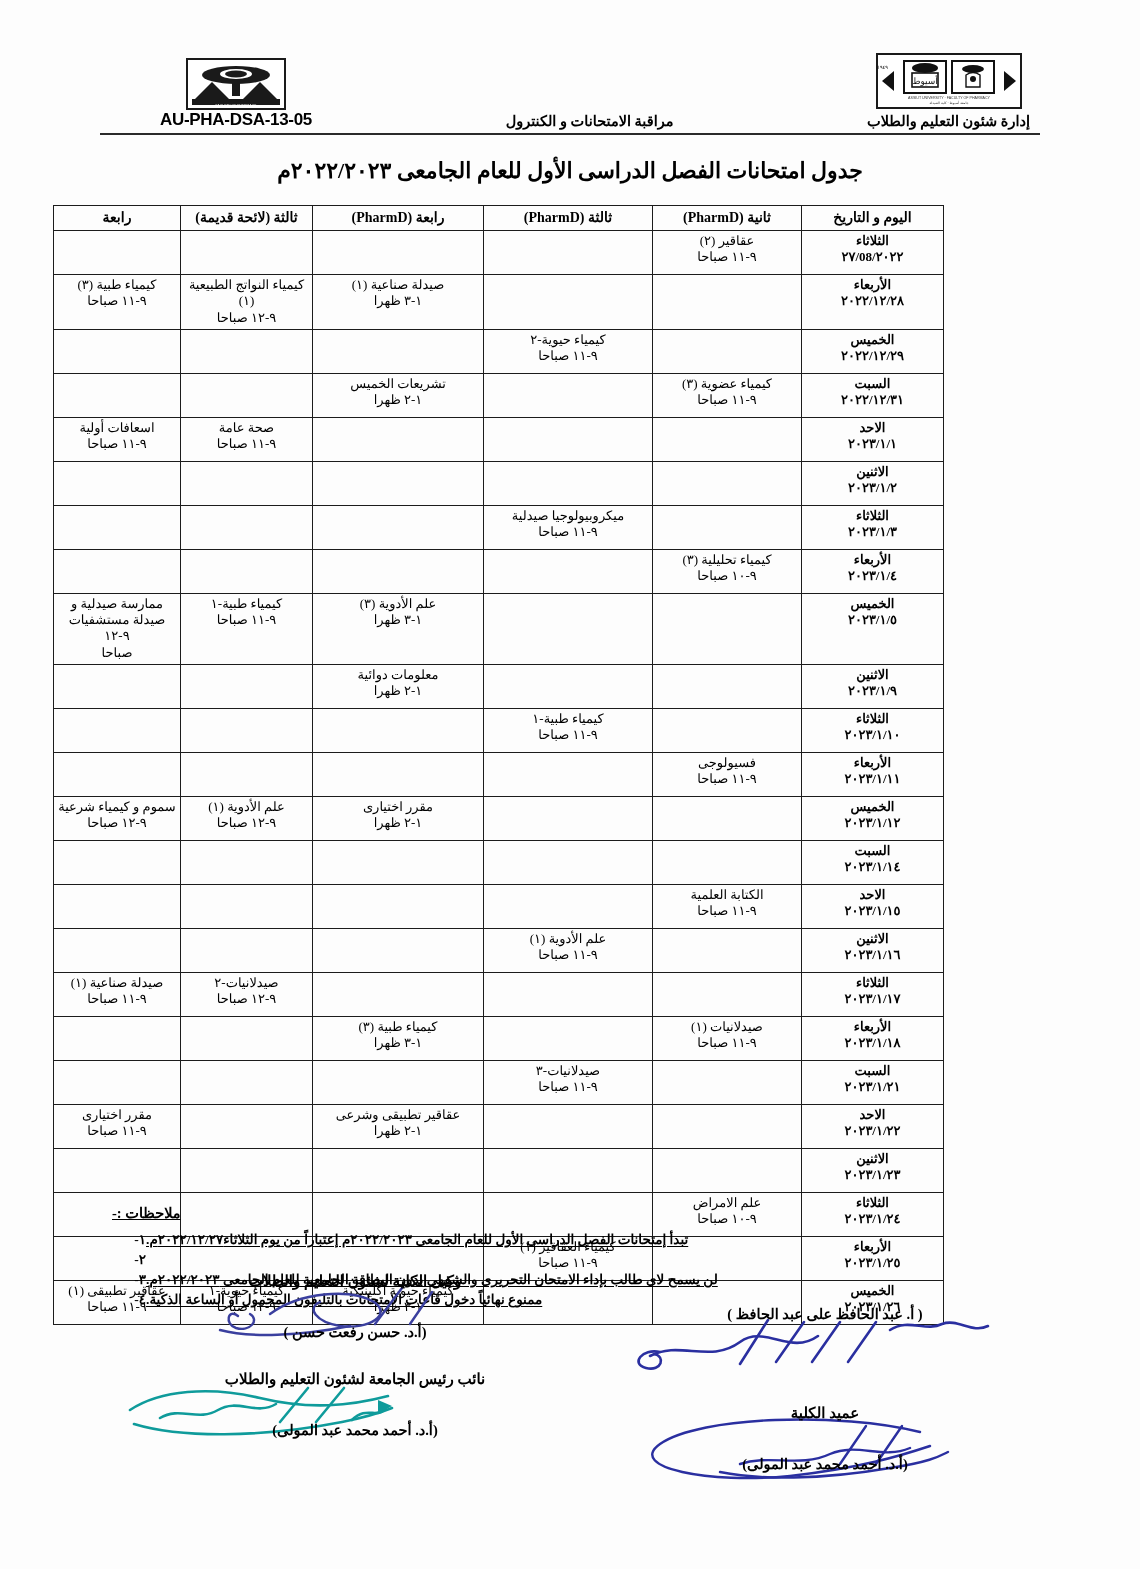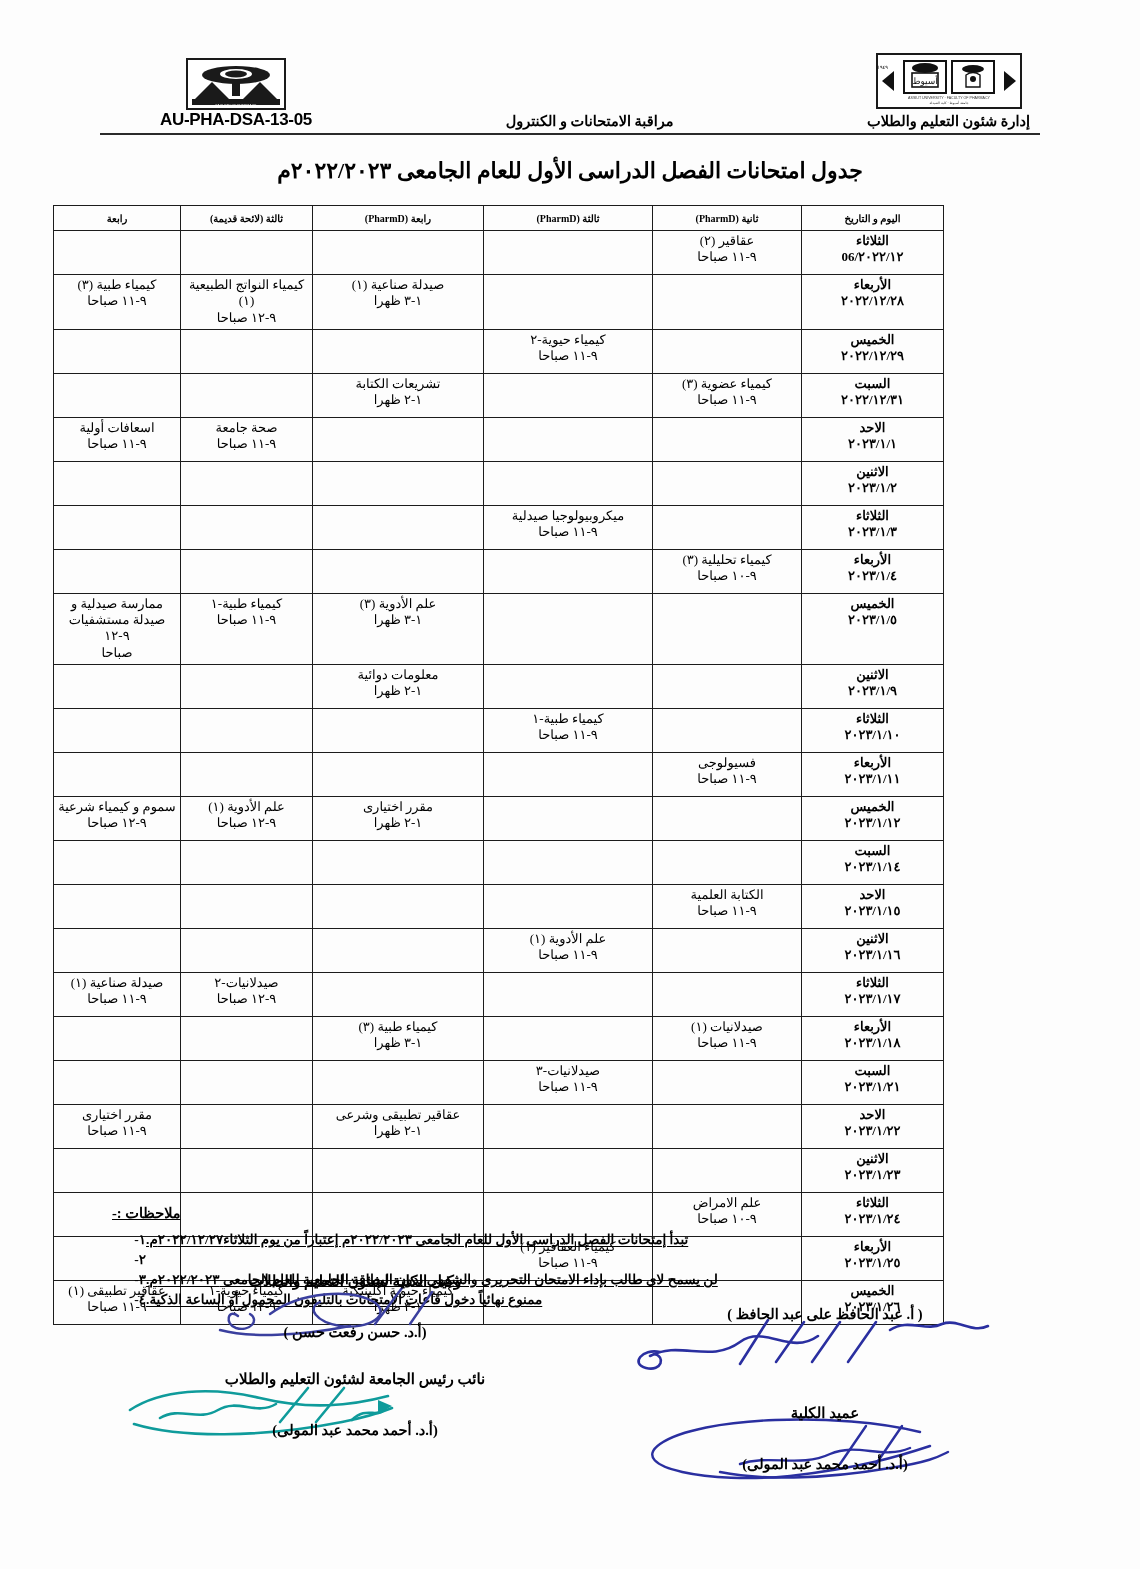--- a/index.html
+++ b/index.html
@@ -118,21 +118,21 @@
     direction: rtl;
   }
   table.sched th, table.sched td {
     border: 1.3px solid #1c1c1c;
     vertical-align: top;
     text-align: center;
     font-family: "Liberation Serif", serif;
     padding: 2px 3px 3px 3px;
   }
   table.sched th {
-    font-size: 10px;
+    font-size: 14px;
     font-weight: bold;
     height: 20px;
     vertical-align: middle;
     padding: 2px 3px;
     line-height: 1.1;
   }
   table.sched td {
     font-size: 13px;
     line-height: 1.25;
     height: 38px;
@@ -298,21 +298,21 @@
           <th class="c-s3">ثالثة (PharmD)</th>
           <th class="c-s4">رابعة (PharmD)</th>
           <th class="c-old3">ثالثة (لائحة قديمة)</th>
           <th class="c-old4">رابعة</th>
         </tr>
       </thead>
       <tbody id="sched-body">
           <tr class="tall">
             <td class="daycell c-date">
               <span class="dy">الثلاثاء</span>
-              <span class="dt">٢٠٢٢/١٢/06</span>
+              <span class="dt">٢٠٢٢/08/٢٧</span>
             </td>
             <td class="c-s2">
               <span class="subj">عقاقير (٢)</span>
               <span class="tm">٩-١١ صباحا</span>
             </td>
             <td class="c-s3">
               <span class="subj"></span>
               <span class="tm"></span>
             </td>
             <td class="c-s4">
@@ -387,21 +387,21 @@
             </td>
             <td class="c-s2">
               <span class="subj">كيمياء عضوية (٣)</span>
               <span class="tm">٩-١١ صباحا</span>
             </td>
             <td class="c-s3">
               <span class="subj"></span>
               <span class="tm"></span>
             </td>
             <td class="c-s4">
-              <span class="subj">تشريعات الكتابة</span>
+              <span class="subj">تشريعات الخميس</span>
               <span class="tm">١-٢ ظهرا</span>
             </td>
             <td class="c-old3">
               <span class="subj"></span>
               <span class="tm"></span>
             </td>
             <td class="c-old4">
               <span class="subj"></span>
               <span class="tm"></span>
             </td>
@@ -417,21 +417,21 @@
             </td>
             <td class="c-s3">
               <span class="subj"></span>
               <span class="tm"></span>
             </td>
             <td class="c-s4">
               <span class="subj"></span>
               <span class="tm"></span>
             </td>
             <td class="c-old3">
-              <span class="subj">صحة جامعة</span>
+              <span class="subj">صحة عامة</span>
               <span class="tm">٩-١١ صباحا</span>
             </td>
             <td class="c-old4">
               <span class="subj">اسعافات أولية</span>
               <span class="tm">٩-١١ صباحا</span>
             </td>
           </tr>
           <tr>
             <td class="daycell c-date">
               <span class="dy">الاثنين</span>

